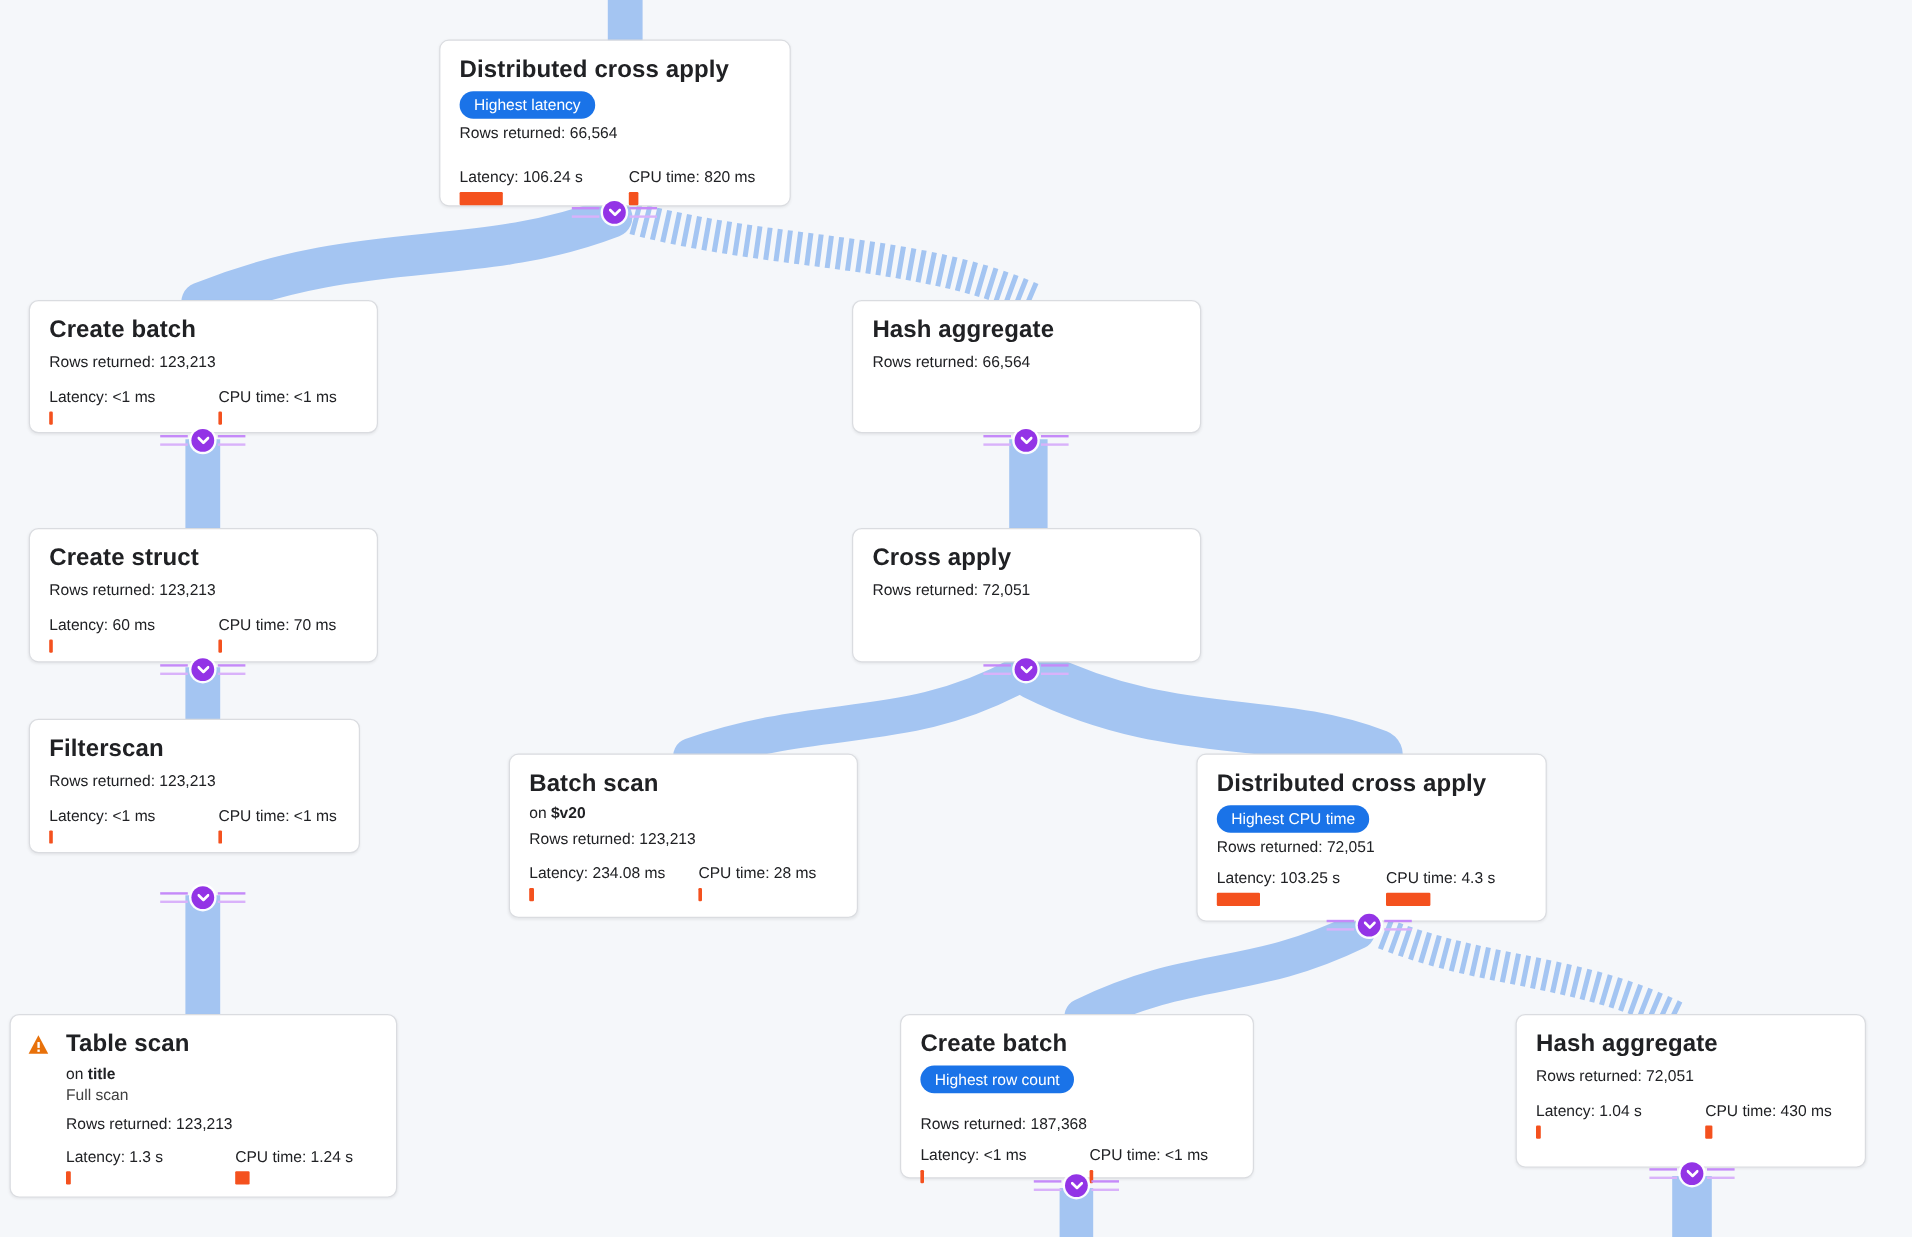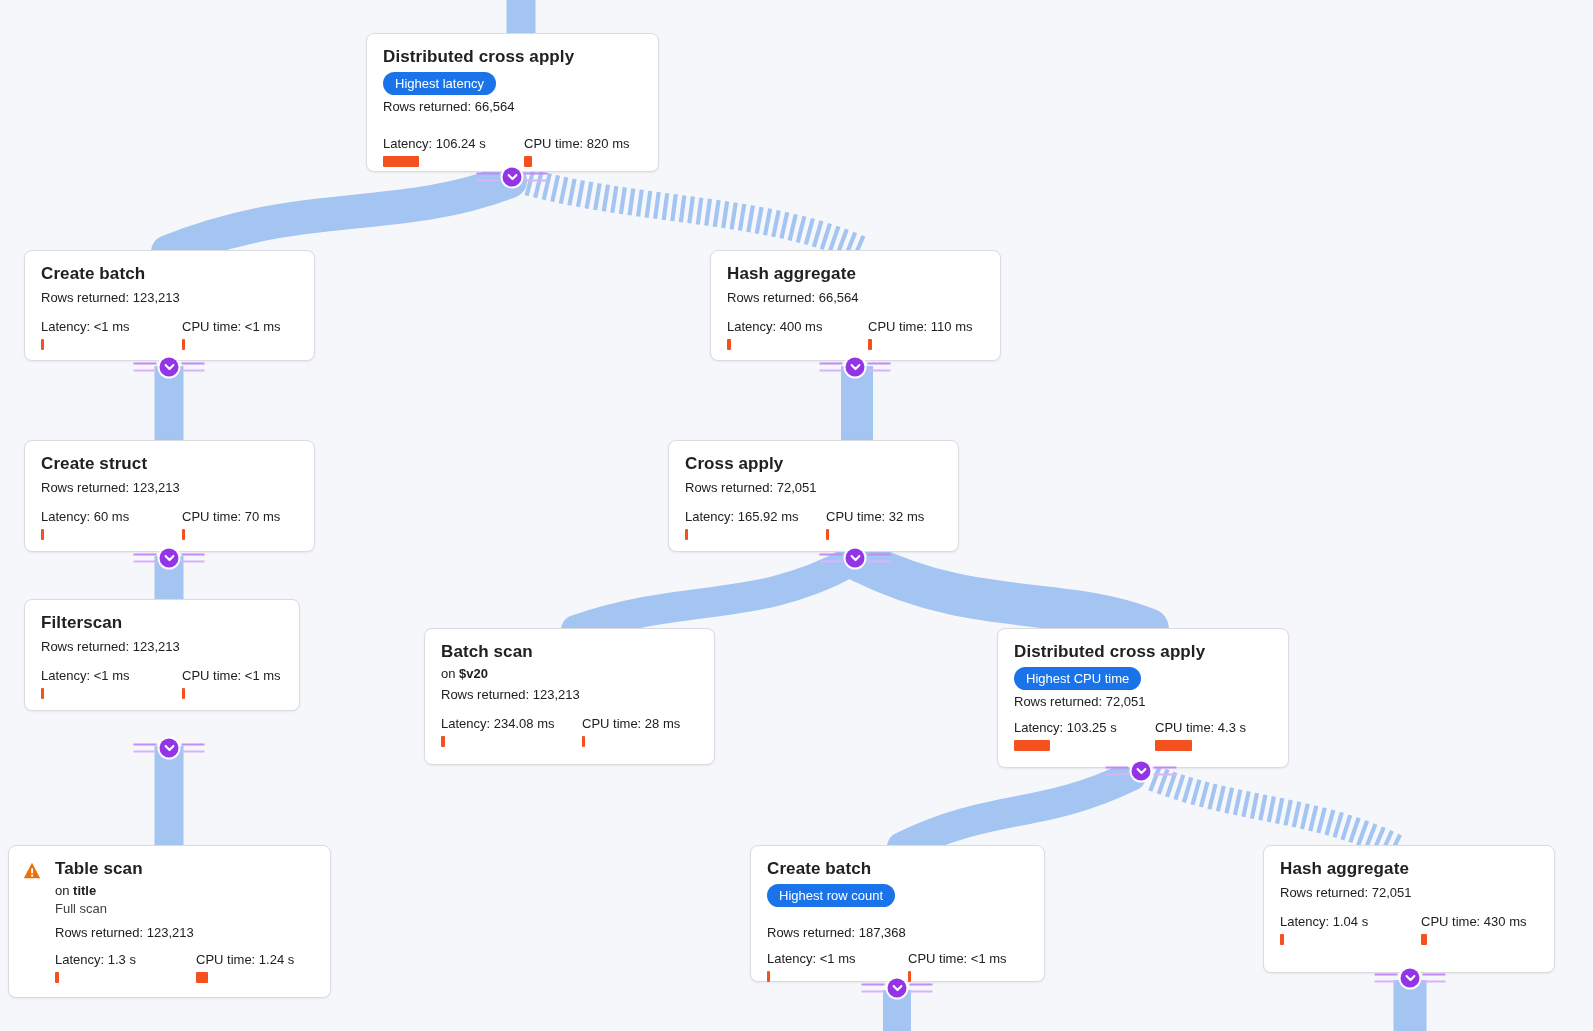--- a/index.html
+++ b/index.html
@@ -21,21 +21,21 @@
     position:absolute;
     box-sizing:border-box;
     background:#fff;
     border:1px solid #DADCE0;
     border-radius:8px;
     box-shadow:0 1px 2px rgba(60,64,67,.08);
     padding:12px 16px 10px 16px;
     z-index:2;
     color:#202124;
   }
-  .node-title{font-size:17px;font-weight:700;letter-spacing:.1px;line-height:1.25;}
+  .node-title{font-size:20px;font-weight:700;letter-spacing:.1px;line-height:1.25;}
   .badge{
     display:inline-block;
     background:var(--badge,#1A73E8);
     color:#fff;font-size:13px;line-height:1;
     padding:5px 12px;border-radius:13px;
     margin:5px 0 2px 0;
   }
   .node-sub{font-size:13px;margin-top:4px;}
   .node-sub b{font-weight:700;}
   .node-scan-type{font-size:13px;color:#404040;margin-top:3px;}
@@ -181,45 +181,25 @@
       <div class="metric">
         <div class="metric-label">CPU time: 1.24 s</div>
         <div class="bar" style="width: 12px;"></div>
       </div>
     </div>
   </div>
 
   <div class="node" style="left:710px;top:250px;width:291px;height:111px">
     <div class="node-title">Hash aggregate</div>
     <div class="node-rows">Rows returned: 66,564</div>
-    <div class="metrics">
-      <div class="metric">
-        <div class="metric-label">Latency: 400 ms</div>
-        <div class="bar" style="width: 4px;"></div>
-      </div>
-      <div class="metric">
-        <div class="metric-label">CPU time: 110 ms</div>
-        <div class="bar" style="width: 4px;"></div>
-      </div>
-    </div>
-  </div>
-
-  <div class="node" style="left:668px;top:440px;width:291px;height:112px">
+  </div>
+
+  <div class="node" style="left:710px;top:440px;width:291px;height:112px">
     <div class="node-title">Cross apply</div>
     <div class="node-rows">Rows returned: 72,051</div>
-    <div class="metrics">
-      <div class="metric">
-        <div class="metric-label">Latency: 165.92 ms</div>
-        <div class="bar" style="width: 3px;"></div>
-      </div>
-      <div class="metric">
-        <div class="metric-label">CPU time: 32 ms</div>
-        <div class="bar" style="width: 3px;"></div>
-      </div>
-    </div>
   </div>
 
   <div class="node" style="left:424px;top:628px;width:291px;height:137px">
     <div class="node-title">Batch scan</div>
     <div class="node-sub">
       <span>on</span> <b>$v20</b>
     </div>
     <div class="node-rows">Rows returned: 123,213</div>
     <div class="metrics">
       <div class="metric">

